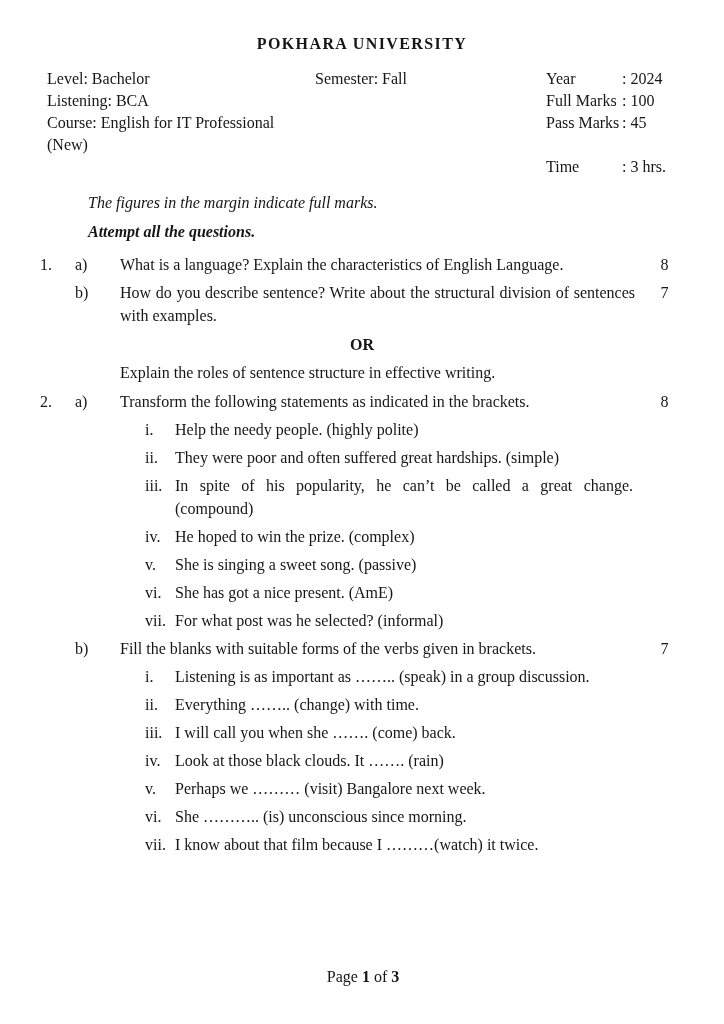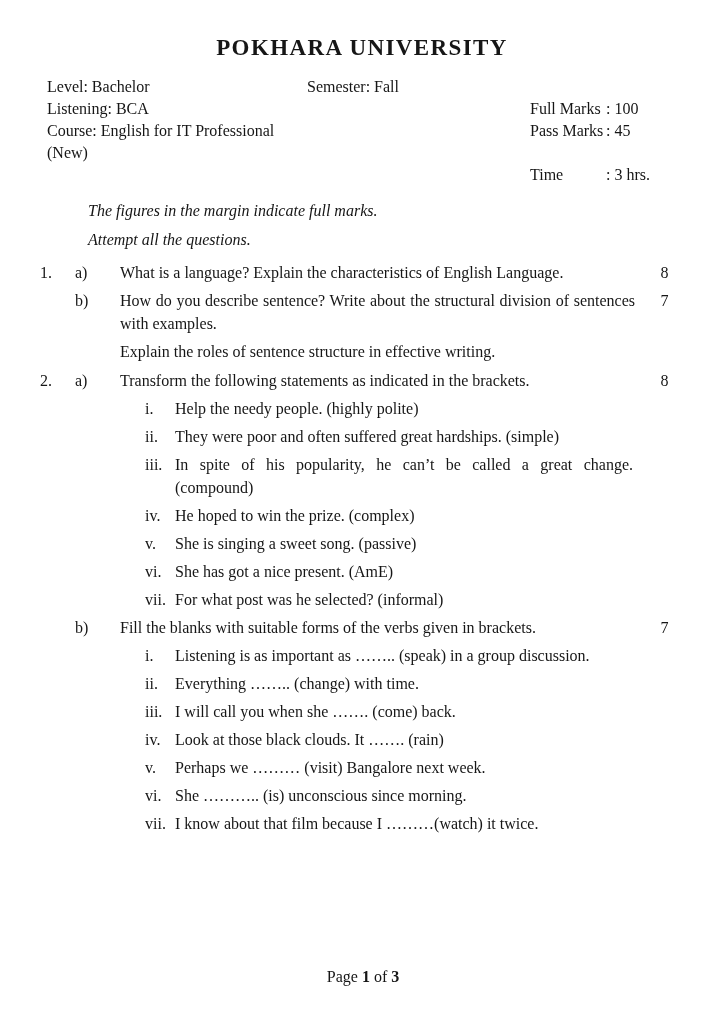--- a/index.html
+++ b/index.html
@@ -13,42 +13,42 @@
   .page {
     position: relative;
     width: 724px; height: 1024px;
     background: #ffffff;
     overflow: hidden;
   }
   .title {
     padding-top: 35px;
     text-align: center;
     font-weight: bold;
-    font-size: 23px;
+    font-size: 16px;
     letter-spacing: 1.4px;
   }
   
   .meta {
     margin: 15px 50px 0 47px;
     line-height: 22px;
   }
-  .meta-row { display: flex; }
+  .meta-row { display: flex; gap: 8px; }
   .meta-left  { width: 260px; flex: none; }
   .meta-mid   { width: 223px; flex: none; }
   .meta-right { flex: 1; display: flex; }
   .meta-right .lbl { width: 76px; flex: none; }
   .meta-right .val { flex: 1; }
   
   .instructions {
     margin: 13px 56px 0 88px;
     font-style: italic;
     line-height: 23px;
   }
   .instructions p { margin: 0 0 6px 0; }
-  .instructions .strong { font-weight: normal; }
+  .instructions .strong { font-weight: bold; }
   
   .questions { margin-top: 10px; }
   .q-row {
     display: flex;
     margin: 0 30px 5px 40px;
     line-height: 23px;
   }
   .q-num    { width: 35px; flex: none; }
   .q-letter { width: 45px; flex: none; }
   .q-text   { width: 515px; flex: none; text-align: justify; }
@@ -89,20 +89,24 @@
 <body>
 
 <div class="page">
 
   <div class="title">POKHARA UNIVERSITY</div>
 
   <div class="meta">
     <div class="meta-row">
       <span class="meta-left">Level: Bachelor</span>
       <span class="meta-mid">Semester: Fall</span>
+      <span class="meta-right">
+        <span class="lbl">Year</span>
+        <span class="val">: 2024</span>
+      </span>
     </div>
     <div class="meta-row">
       <span class="meta-left">Listening: BCA</span>
       <span class="meta-mid"></span>
       <span class="meta-right">
         <span class="lbl">Full Marks</span>
         <span class="val">: 100</span>
       </span>
     </div>
     <div class="meta-row">
@@ -136,20 +140,21 @@
       <span class="q-text">What is a language? Explain the characteristics of English Language.</span>
       <span class="q-marks">8</span>
     </div>
     <div class="q-row">
       <span class="q-num"></span>
       <span class="q-letter">b)</span>
       <span class="q-text">How do you describe sentence? Write about the structural division of sentences with examples.</span>
       <span class="q-marks">7</span>
     </div>
 
+    <div class="or-line">OR</div>
     <div class="or-answer">Explain the roles of sentence structure in effective writing.</div>
 
     <div class="q-row">
       <span class="q-num">2.</span>
       <span class="q-letter">a)</span>
       <span class="q-text">Transform the following statements as indicated in the brackets.</span>
       <span class="q-marks">8</span>
     </div>
 
     <div class="sublist">

